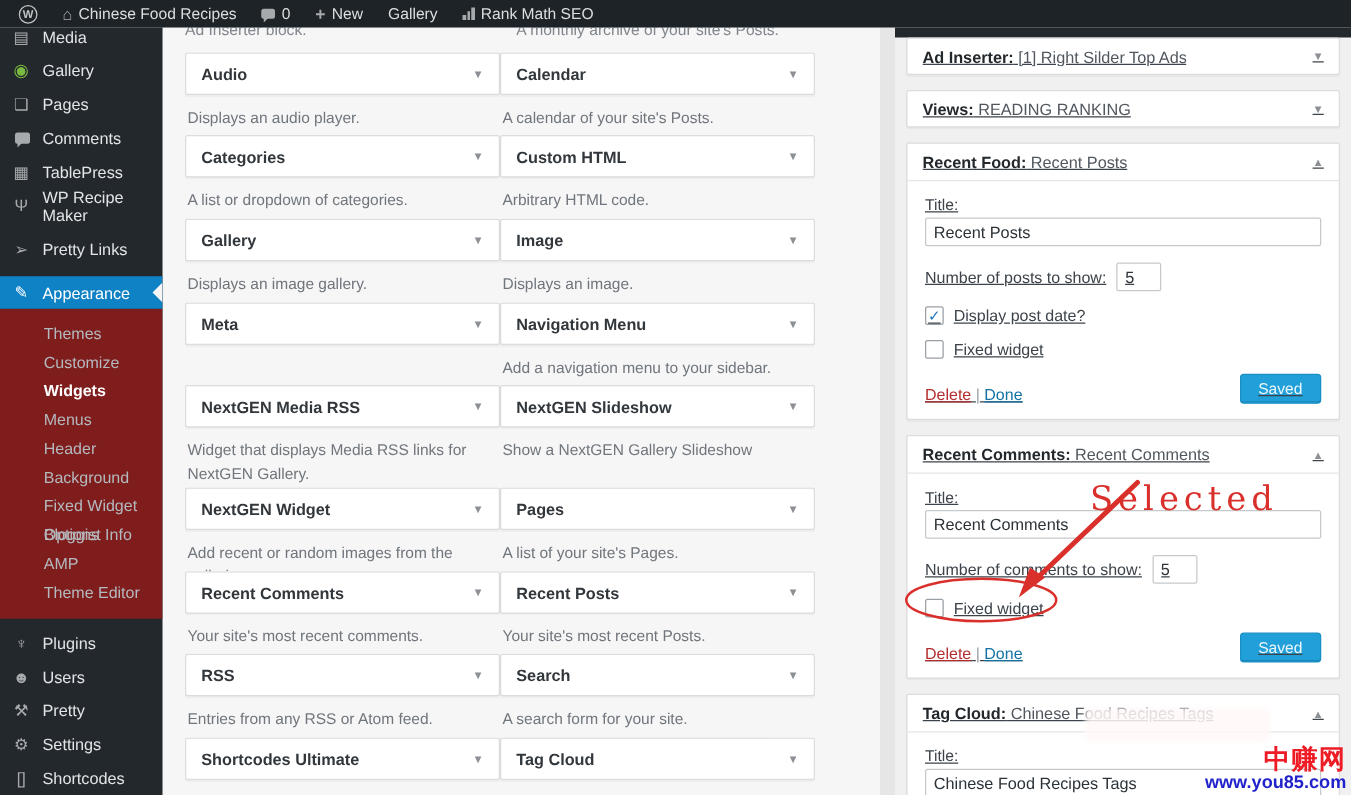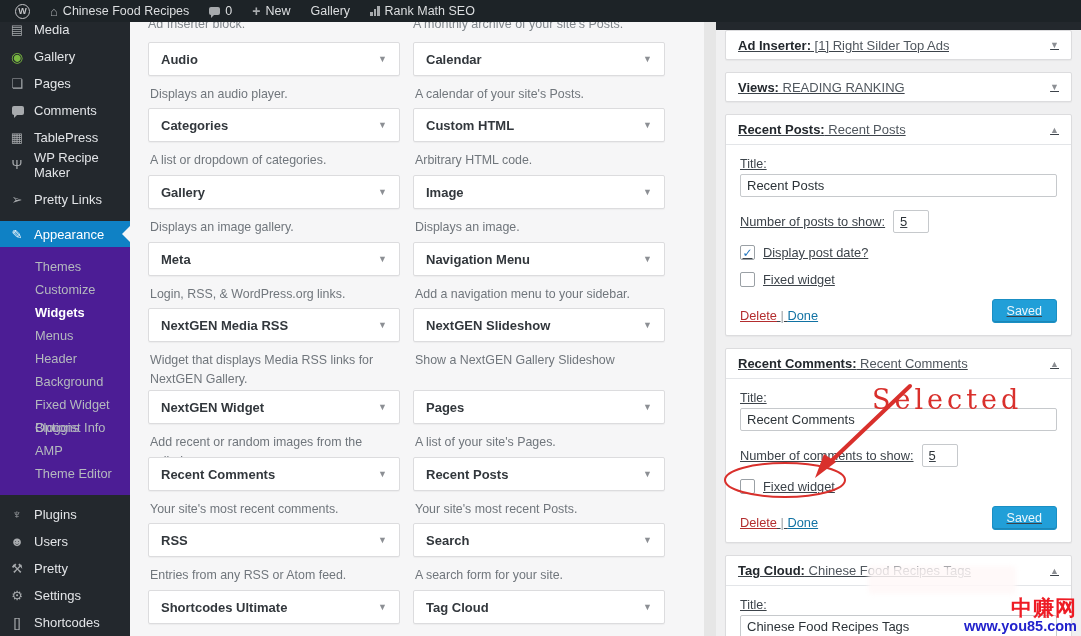--- a/index.html
+++ b/index.html
@@ -23,31 +23,31 @@
   .mi { display:flex; align-items:center; gap:9px; height:27px; padding-left:9px; color:#e2e4e7; font-size:13px; cursor:pointer; }
   .mi .ic { width:16px; text-align:center; color:#a7aaad; font-size:13px; flex:0 0 16px; }
   .mi-partial { margin-top:-6px; }
   .ic-gallery { color:#7ab841 !important; font-size:14px !important; }
   .i-bubble { width:12px; height:9px; background:#a7aaad; border-radius:2px; position:relative; display:inline-block; margin-left:2px; }
   .i-bubble::after { content:""; position:absolute; left:2px; bottom:-3px; border:3px solid transparent; border-top-color:#a7aaad; border-left-color:#a7aaad; }
   .mi-gap { margin-top:8px; }
   .mi-current-parent { background:#0f81c5; color:#fff; height:26px; position:relative; }
   .mi-current-parent .ic { color:#fff; }
   .mi-current-parent::after { content:""; position:absolute; right:0; top:50%; margin-top:-8px; border:8px solid transparent; border-right:8px solid #f6f6f7; }
-  .submenu { background:#4c1d95; padding:8px 0 10px 0; }
+  .submenu { background:#7f1d1d; padding:8px 0 10px 0; }
   .smi { display:block; height:23px; line-height:23px; padding-left:35px; color:#b4b9be; font-size:12.8px; cursor:pointer; }
   .smi-current { color:#fff; font-weight:bold; }
 
   
   .main-left { position:absolute; top:22px; left:130px; width:574px; height:614px; background:#f6f6f7; padding:20px 0 0 18px; }
   .partial-desc { position:absolute; top:0; height:11px; overflow:hidden; font-size:12.5px; color:#80868b; }
   .partial-desc span { display:block; margin-top:-5px; }
   .pd1 { left:18px; width:252px; }
   .pd2 { left:283px; width:260px; }
-  .aw-grid { display:grid; grid-template-columns:252px 252px; column-gap:13px; }
+  .aw-grid { display:grid; grid-template-columns:252px 252px; }
   .aw-cell { overflow:hidden; }
   .r1{height:66px}.r2{height:67px}.r3{height:67px}.r4{height:66px}.r5{height:82px}.r6{height:67px}.r7{height:66px}.r8{height:67px}.r9{height:46px}
   .aw-card { height:34px; background:#fff; border:1px solid #dcdcde; border-radius:2px; display:flex; align-items:center; justify-content:space-between; padding:0 12px; cursor:pointer; box-shadow:0 1px 1px rgba(0,0,0,.04); }
   .aw-name { font-weight:600; color:#32373c; font-size:13px; }
   .aw-arrow { color:#8c8f94; font-size:9px; }
   .aw-desc { margin:9px 2px 0 2px; font-size:12.4px; color:#70767c; line-height:1.5; }
 
   
   .main-right { position:absolute; top:22px; left:716px; width:365px; height:614px; background:#f0f0f1;text-decoration:underline; }
   .dark-strip { width:365px; height:8px; background:#23282d; }
@@ -233,21 +233,20 @@
           <span class="aw-arrow">▼</span>
         </div>
         <div class="aw-desc">Displays an image.</div>
       </div>
 
     <div class="aw-cell r4">
         <div class="aw-card">
           <span class="aw-name">Meta</span>
           <span class="aw-arrow">▼</span>
         </div>
-        <div class="aw-desc">Login, RSS, &amp; WordPress.org links.</div>
       </div>
     <div class="aw-cell r4">
         <div class="aw-card">
           <span class="aw-name">Navigation Menu</span>
           <span class="aw-arrow">▼</span>
         </div>
         <div class="aw-desc">Add a navigation menu to your sidebar.</div>
       </div>
 
     <div class="aw-cell r5">
@@ -338,21 +337,21 @@
 
     <div class="wa-card">
       <div class="wa-head">
         <span class="wa-title"><b>Views:</b><span> READING RANKING</span></span>
         <span class="wa-arrow">▼</span>
       </div>
     </div>
 
     <div class="wa-card">
       <div class="wa-head wa-head-open">
-        <span class="wa-title"><b>Recent Posts:</b><span> Recent Posts</span></span>
+        <span class="wa-title"><b>Recent Food:</b><span> Recent Posts</span></span>
         <span class="wa-arrow">▲</span>
       </div>
       <div class="wa-body">
         <div class="fld-label">Title:</div>
         <input class="txt" type="text" value="Recent Posts" style="">
         <div class="numrow">
           <span>Number of posts to show:</span>
           <input class="num" type="text" value="5" style="">
         </div>
         <div class="cbrow">

